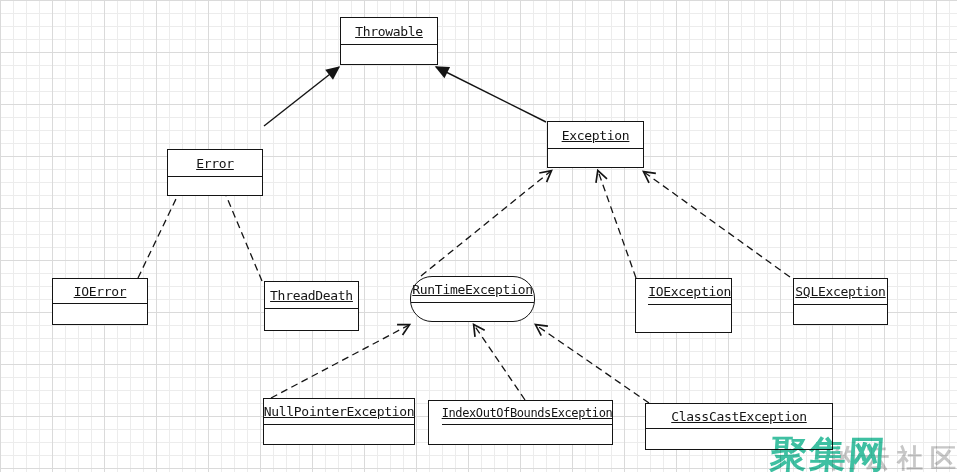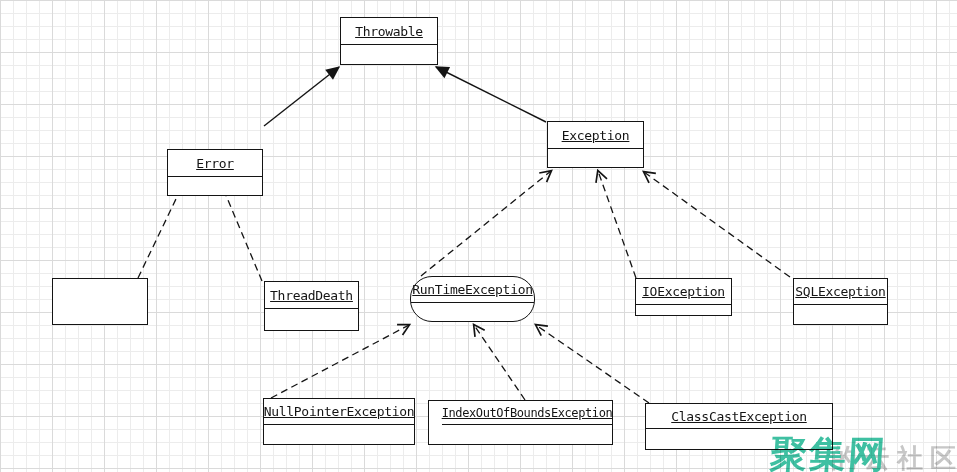--- a/index.html
+++ b/index.html
@@ -107,38 +107,41 @@
   </div>
 
   <div class="uml" style="left:547px;top:121px;width:97px;height:47px;">
     <div class="title" style="height:26px;">
         <span>Exception</span>
       </div>
     <div class="body"></div>
   </div>
 
   <div class="uml" style="left:52px;top:278px;width:96px;height:47px;">
+    <div class="title" style="height:24px;">
+        <span>IOError</span>
+      </div>
     <div class="body"></div>
   </div>
 
   <div class="uml" style="left:218px;top:281px;width:95px;height:50px;margin-left:46px;">
     <div class="title" style="height:26px;">
         <span>ThreadDeath</span>
       </div>
     <div class="body"></div>
   </div>
 
   <div class="uml" style="left:410px;top:276px;width:125px;height:46px;border-radius:22px;">
     <div class="title" style="height:25px;">
         <span>RunTimeException</span>
       </div>
     <div class="body"></div>
   </div>
 
-  <div class="uml" style="left:635px;top:278px;width:97px;height:38px;">
+  <div class="uml" style="left:635px;top:278px;width:97px;height:55px;align-items:flex-end;">
     <div class="title" style="height:25px;">
         <span>IOException</span>
       </div>
     <div class="body"></div>
   </div>
 
   <div class="uml" style="left:793px;top:278px;width:95px;height:47px;">
     <div class="title" style="height:25px;">
         <span>SQLException</span>
       </div>

